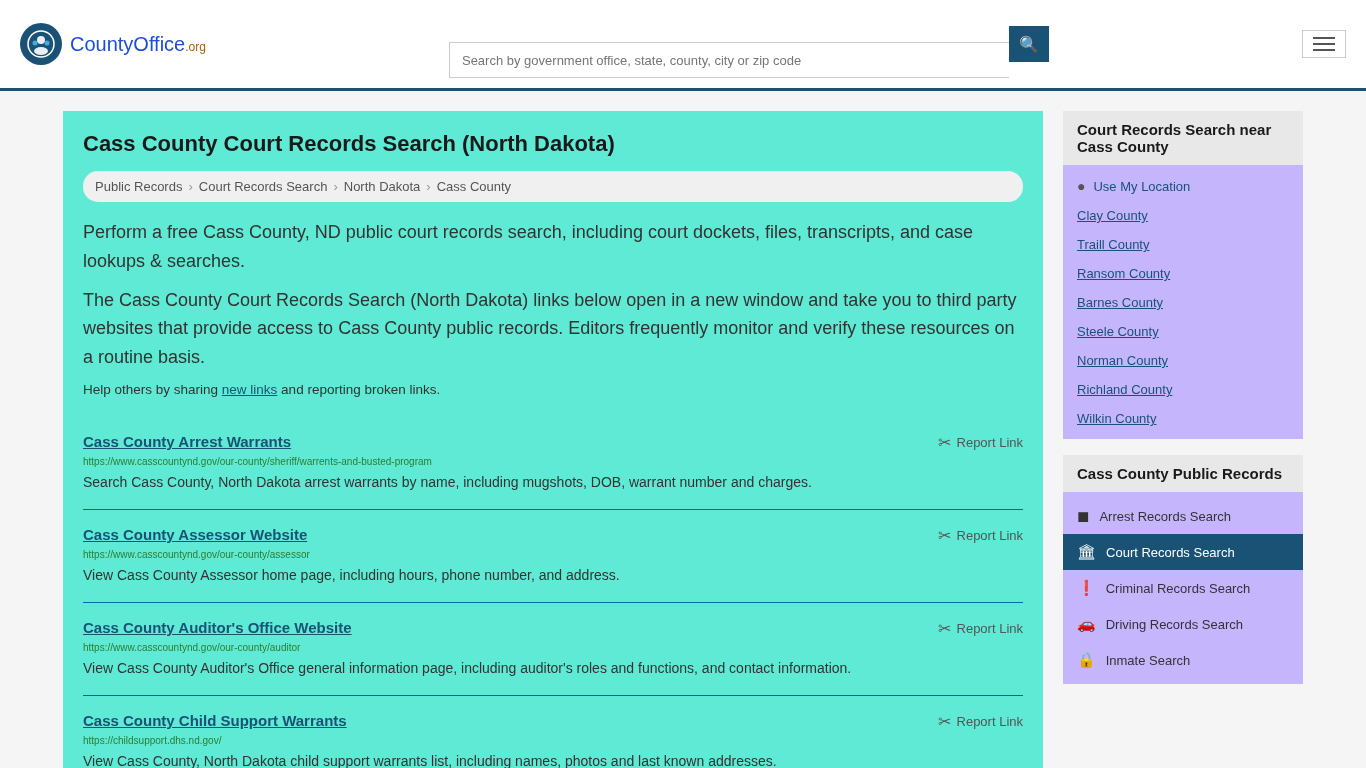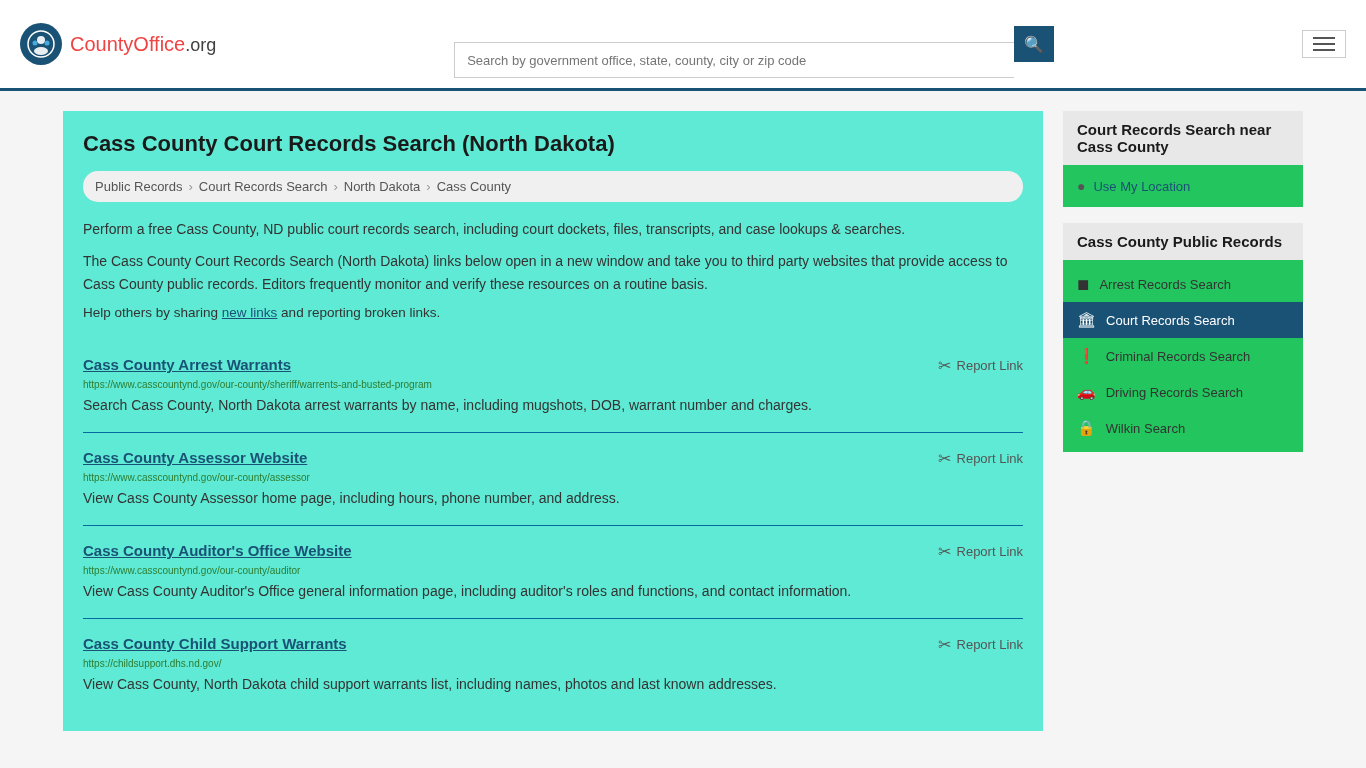--- a/index.html
+++ b/index.html
@@ -30,21 +30,21 @@
       color: white;
       font-size: 18px;
       font-weight: bold;
     }
     .logo-text {
       font-size: 20px;
       font-weight: bold;
       color: #1a5276;
     }
     .logo-text span {
-      color: #ef4444;
+      color: #1d4ed8;
       font-weight: normal;
     }
     .search-area {
       display: flex;
       align-items: center;
       flex: 1;
       max-width: 600px;
       margin: 0 30px;
     }
     .search-input {
@@ -125,21 +125,21 @@
       flex-wrap: wrap;
       border-radius: 15px;
     }
     .breadcrumb a {
       color: #555;
       text-decoration: none;
     }
     .breadcrumb .sep { color: #999; }
 
     .intro-text {
-      font-size: 14px;
+      font-size: 18px;
       line-height: 1.6;
       color: #333;
       margin-bottom: 10px;
     }
     .help-text {
       font-size: 13.5px;
       color: #333;
       margin-bottom: 20px;
     }
     .help-text a { color: #1a5276; }
@@ -189,21 +189,21 @@
       line-height: 1.5;
     }
 
     
     .sidebar {
       width: 240px;
       flex-shrink: 0;
     }
 
     .sidebar-section {
-      background: #22c55e;
+      background: #c4b5fd;
       margin-bottom: 16px;
     }
     .sidebar-section-header {
       background: #e8e8e8;
       padding: 10px 14px;
       font-size: 15px;
       font-weight: bold;
       color: #1a1a1a;
     }
     .sidebar-section-body {
@@ -256,21 +256,21 @@
     <div class="logo-circle">
       <svg width="28" height="28" viewBox="0 0 28 28">
         <circle cx="14" cy="14" r="13" fill="#1a5276" stroke="white" stroke-width="1.5"></circle>
         <circle cx="14" cy="10" r="4" fill="white" opacity="0.9"></circle>
         <ellipse cx="14" cy="21" rx="7" ry="4" fill="white" opacity="0.9"></ellipse>
         <circle cx="8" cy="13" r="2.5" fill="#4fc3f7" opacity="0.8"></circle>
         <circle cx="20" cy="13" r="2.5" fill="#4fc3f7" opacity="0.8"></circle>
       </svg>
     </div>
     <div class="logo-text">
-      <span>CountyOffice</span><span style="color:#404040;font-weight:normal;font-size:18px;">.org</span>
+      <span>CountyOffice</span><span style="color:#a16207;font-weight:normal;font-size:12px;">.org</span>
     </div>
   </div>
 
   <div class="search-area">
     <input type="text" class="search-input" placeholder="Search by government office, state, county, city or zip code" style="">
     <button class="search-btn">
       <span>🔍</span>
     </button>
   </div>
 
@@ -354,20 +354,30 @@
 
   <aside class="sidebar">
 
     <div class="sidebar-section">
       <div class="sidebar-section-header">Court Records Search near Cass County</div>
       <div class="sidebar-section-body">
         <div class="sidebar-location-item">
           <span class="loc-icon">●</span>
           <span>Use My Location</span>
         </div>
+        <div id="nearby-counties">
+            <div class="sidebar-county-item">Clay County</div>
+            <div class="sidebar-county-item">Traill County</div>
+            <div class="sidebar-county-item">Ransom County</div>
+            <div class="sidebar-county-item">Barnes County</div>
+            <div class="sidebar-county-item">Steele County</div>
+            <div class="sidebar-county-item">Norman County</div>
+            <div class="sidebar-county-item">Richland County</div>
+            <div class="sidebar-county-item">Wilkin County</div>
+          </div>
       </div>
     </div>
 
     <div class="sidebar-section">
       <div class="sidebar-section-header">Cass County Public Records</div>
       <div class="sidebar-section-body">
         <div id="nav-items-container">
             <div class="sidebar-nav-item">
     <span class="nav-icon">◼</span>
     <span class="nav-label">Arrest Records Search</span>
@@ -379,20 +389,20 @@
             <div class="sidebar-nav-item">
     <span class="nav-icon">❗</span>
     <span class="nav-label">Criminal Records Search</span>
   </div>
             <div class="sidebar-nav-item">
     <span class="nav-icon">🚗</span>
     <span class="nav-label">Driving Records Search</span>
   </div>
             <div class="sidebar-nav-item">
     <span class="nav-icon">🔒</span>
-    <span class="nav-label">Wilkin Search</span>
+    <span class="nav-label">Inmate Search</span>
   </div>
           </div>
       </div>
     </div>
 
   </aside>
 </div>
 
 </body></html>

